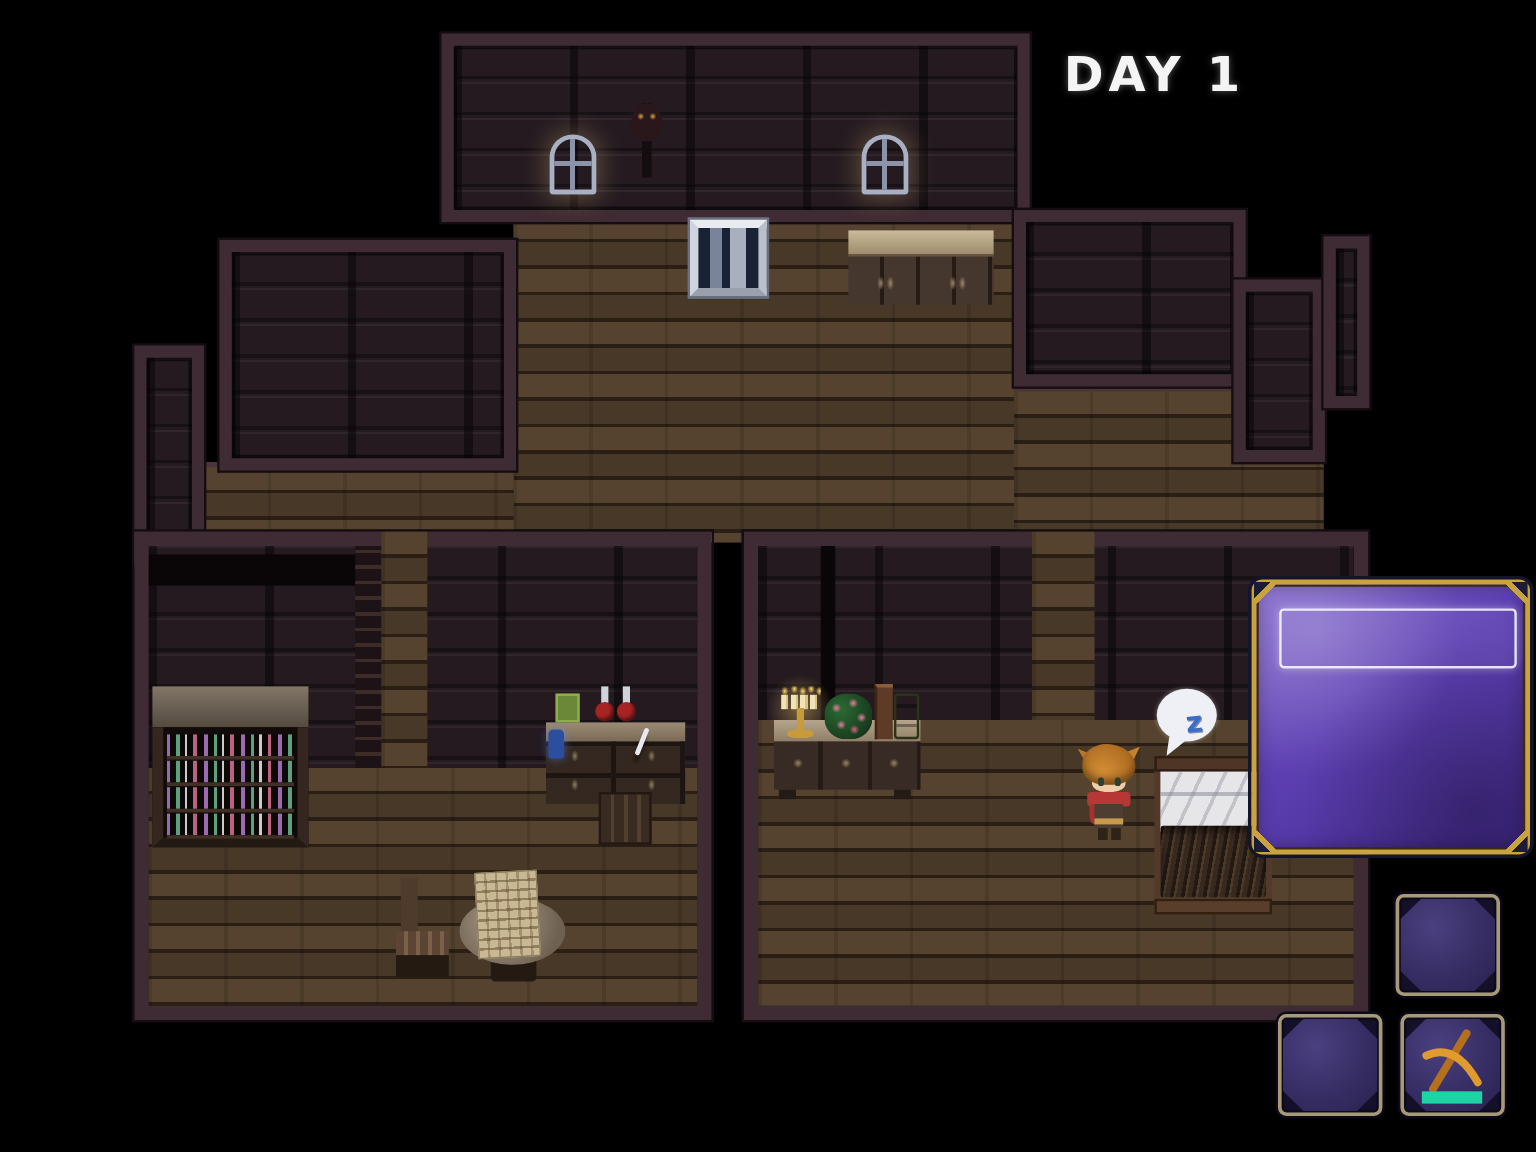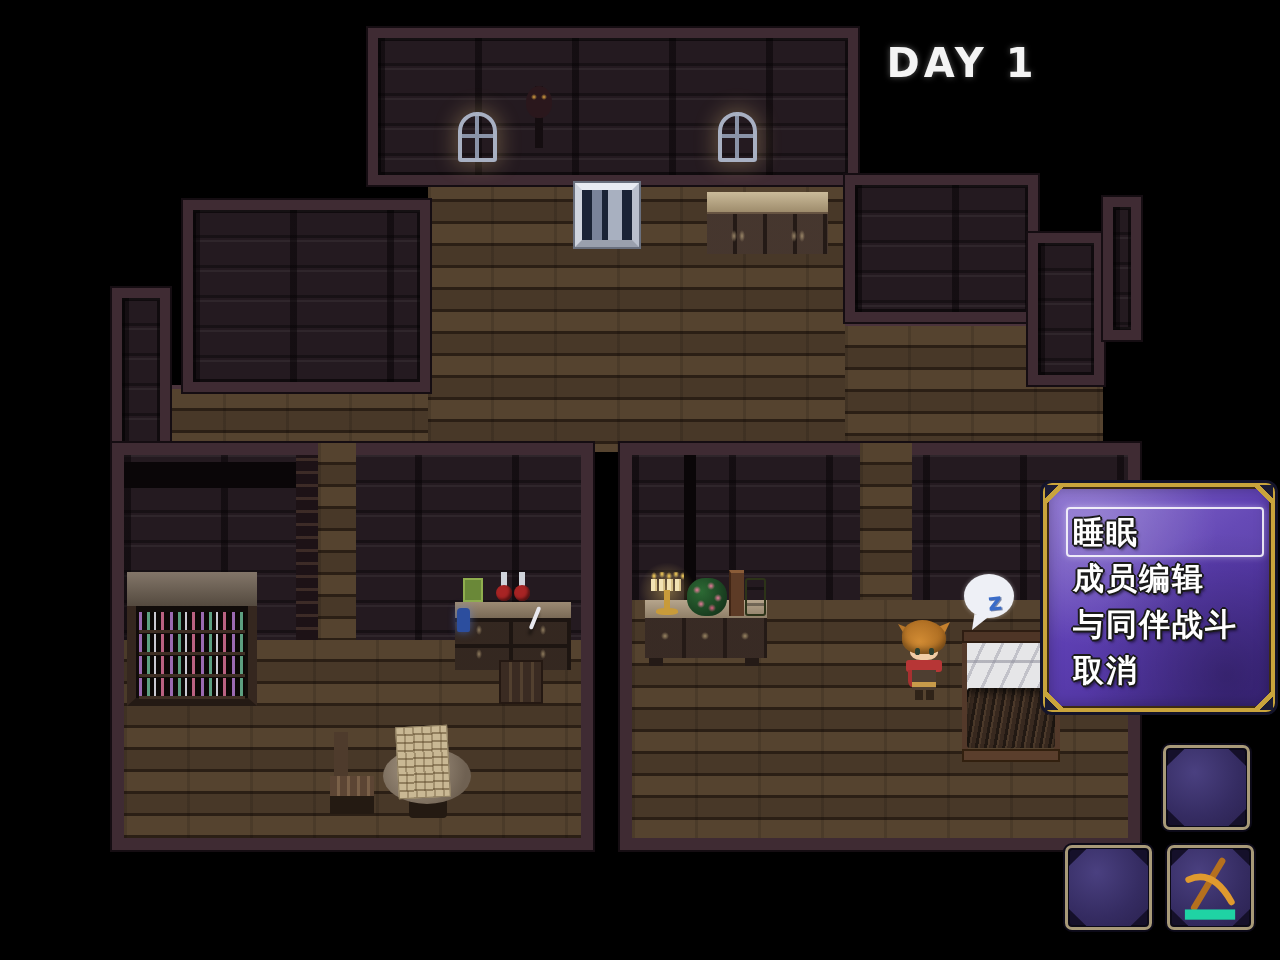--- a/index.html
+++ b/index.html
@@ -370,26 +370,20 @@
 <div class="px" id="hud">
   <div class="day">DAY 1</div>
 </div>
 
 <div class="px" id="action-menu">
   <span class="mcorner mc-tl"></span>
   <span class="mcorner mc-tr"></span>
   <span class="mcorner mc-br"></span>
   <span class="mcorner mc-bl"></span>
   <div id="menu-selection"></div>
-  <div id="menu-items">
-    <div class="menu-item">睡眠</div>
-    <div class="menu-item">成员编辑</div>
-    <div class="menu-item">与同伴战斗</div>
-    <div class="menu-item">取消</div>
-  </div>
 </div>
 
 <div class="px slot" style="left:1163px;top:745px">
   <div class="slot-inner"></div>
 </div>
 <div class="px slot" style="left:1065px;top:845px">
   <div class="slot-inner"></div>
 </div>
 <div class="px slot" style="left:1167px;top:845px">
   <div class="slot-inner"></div>

